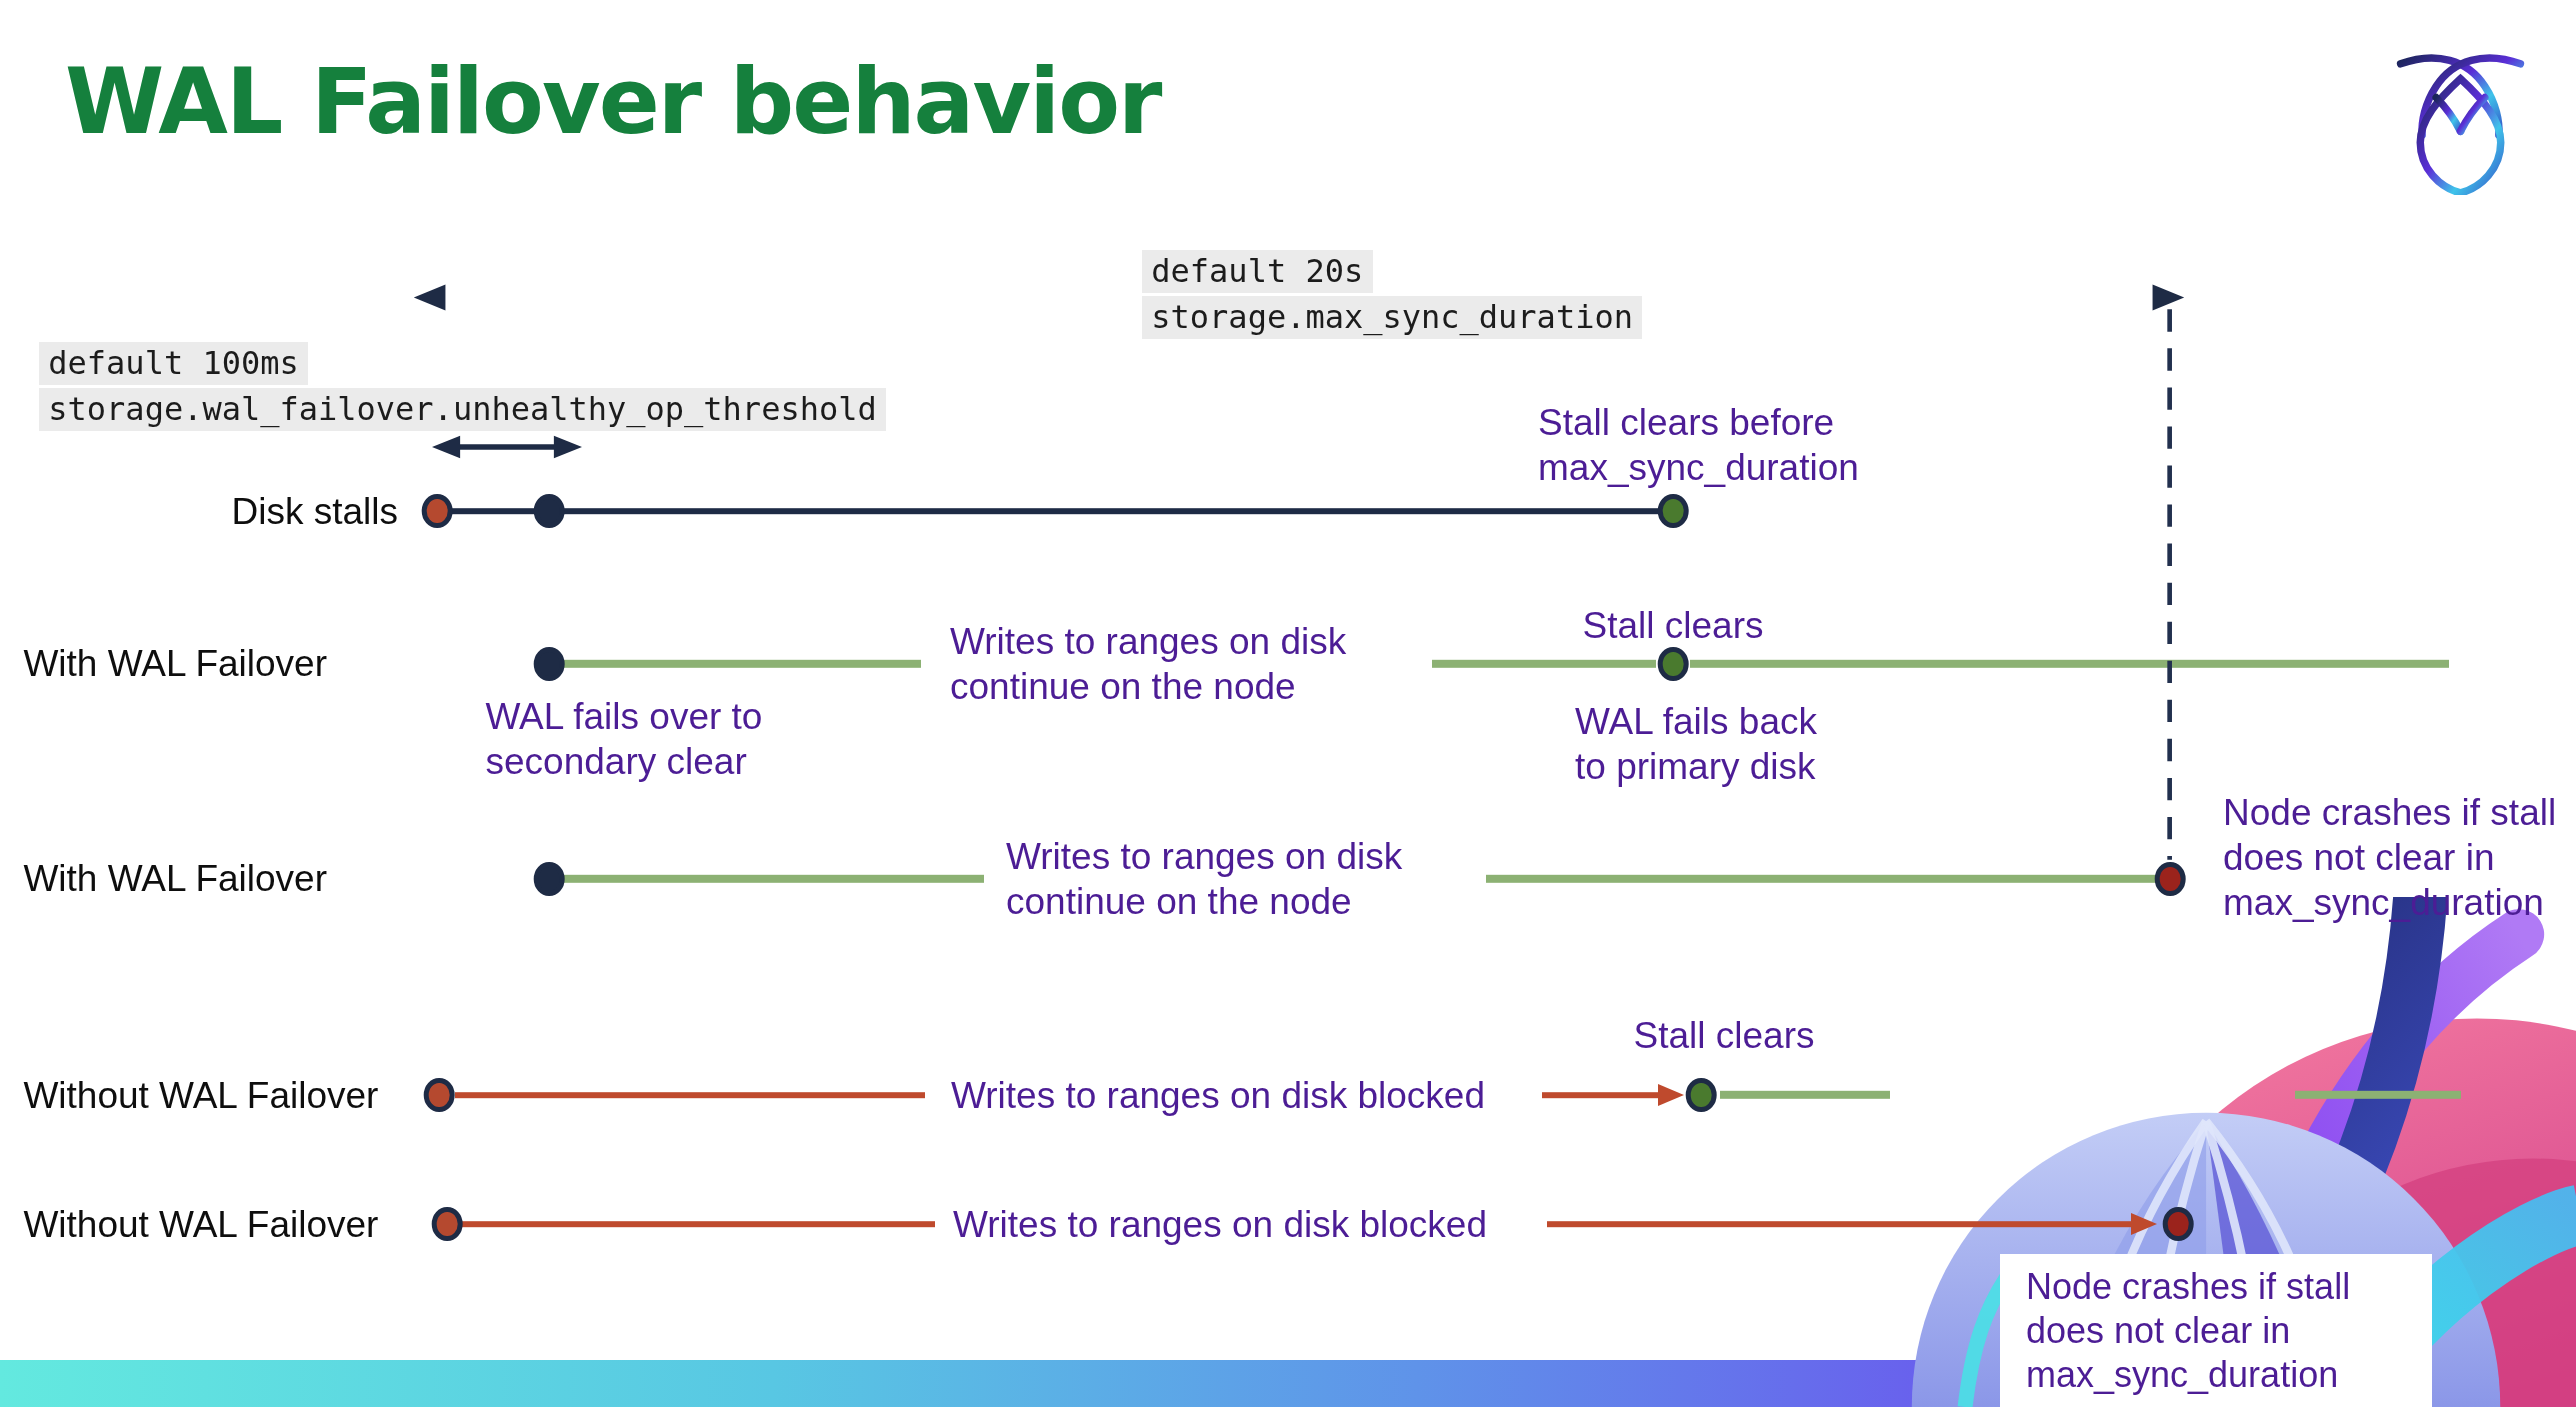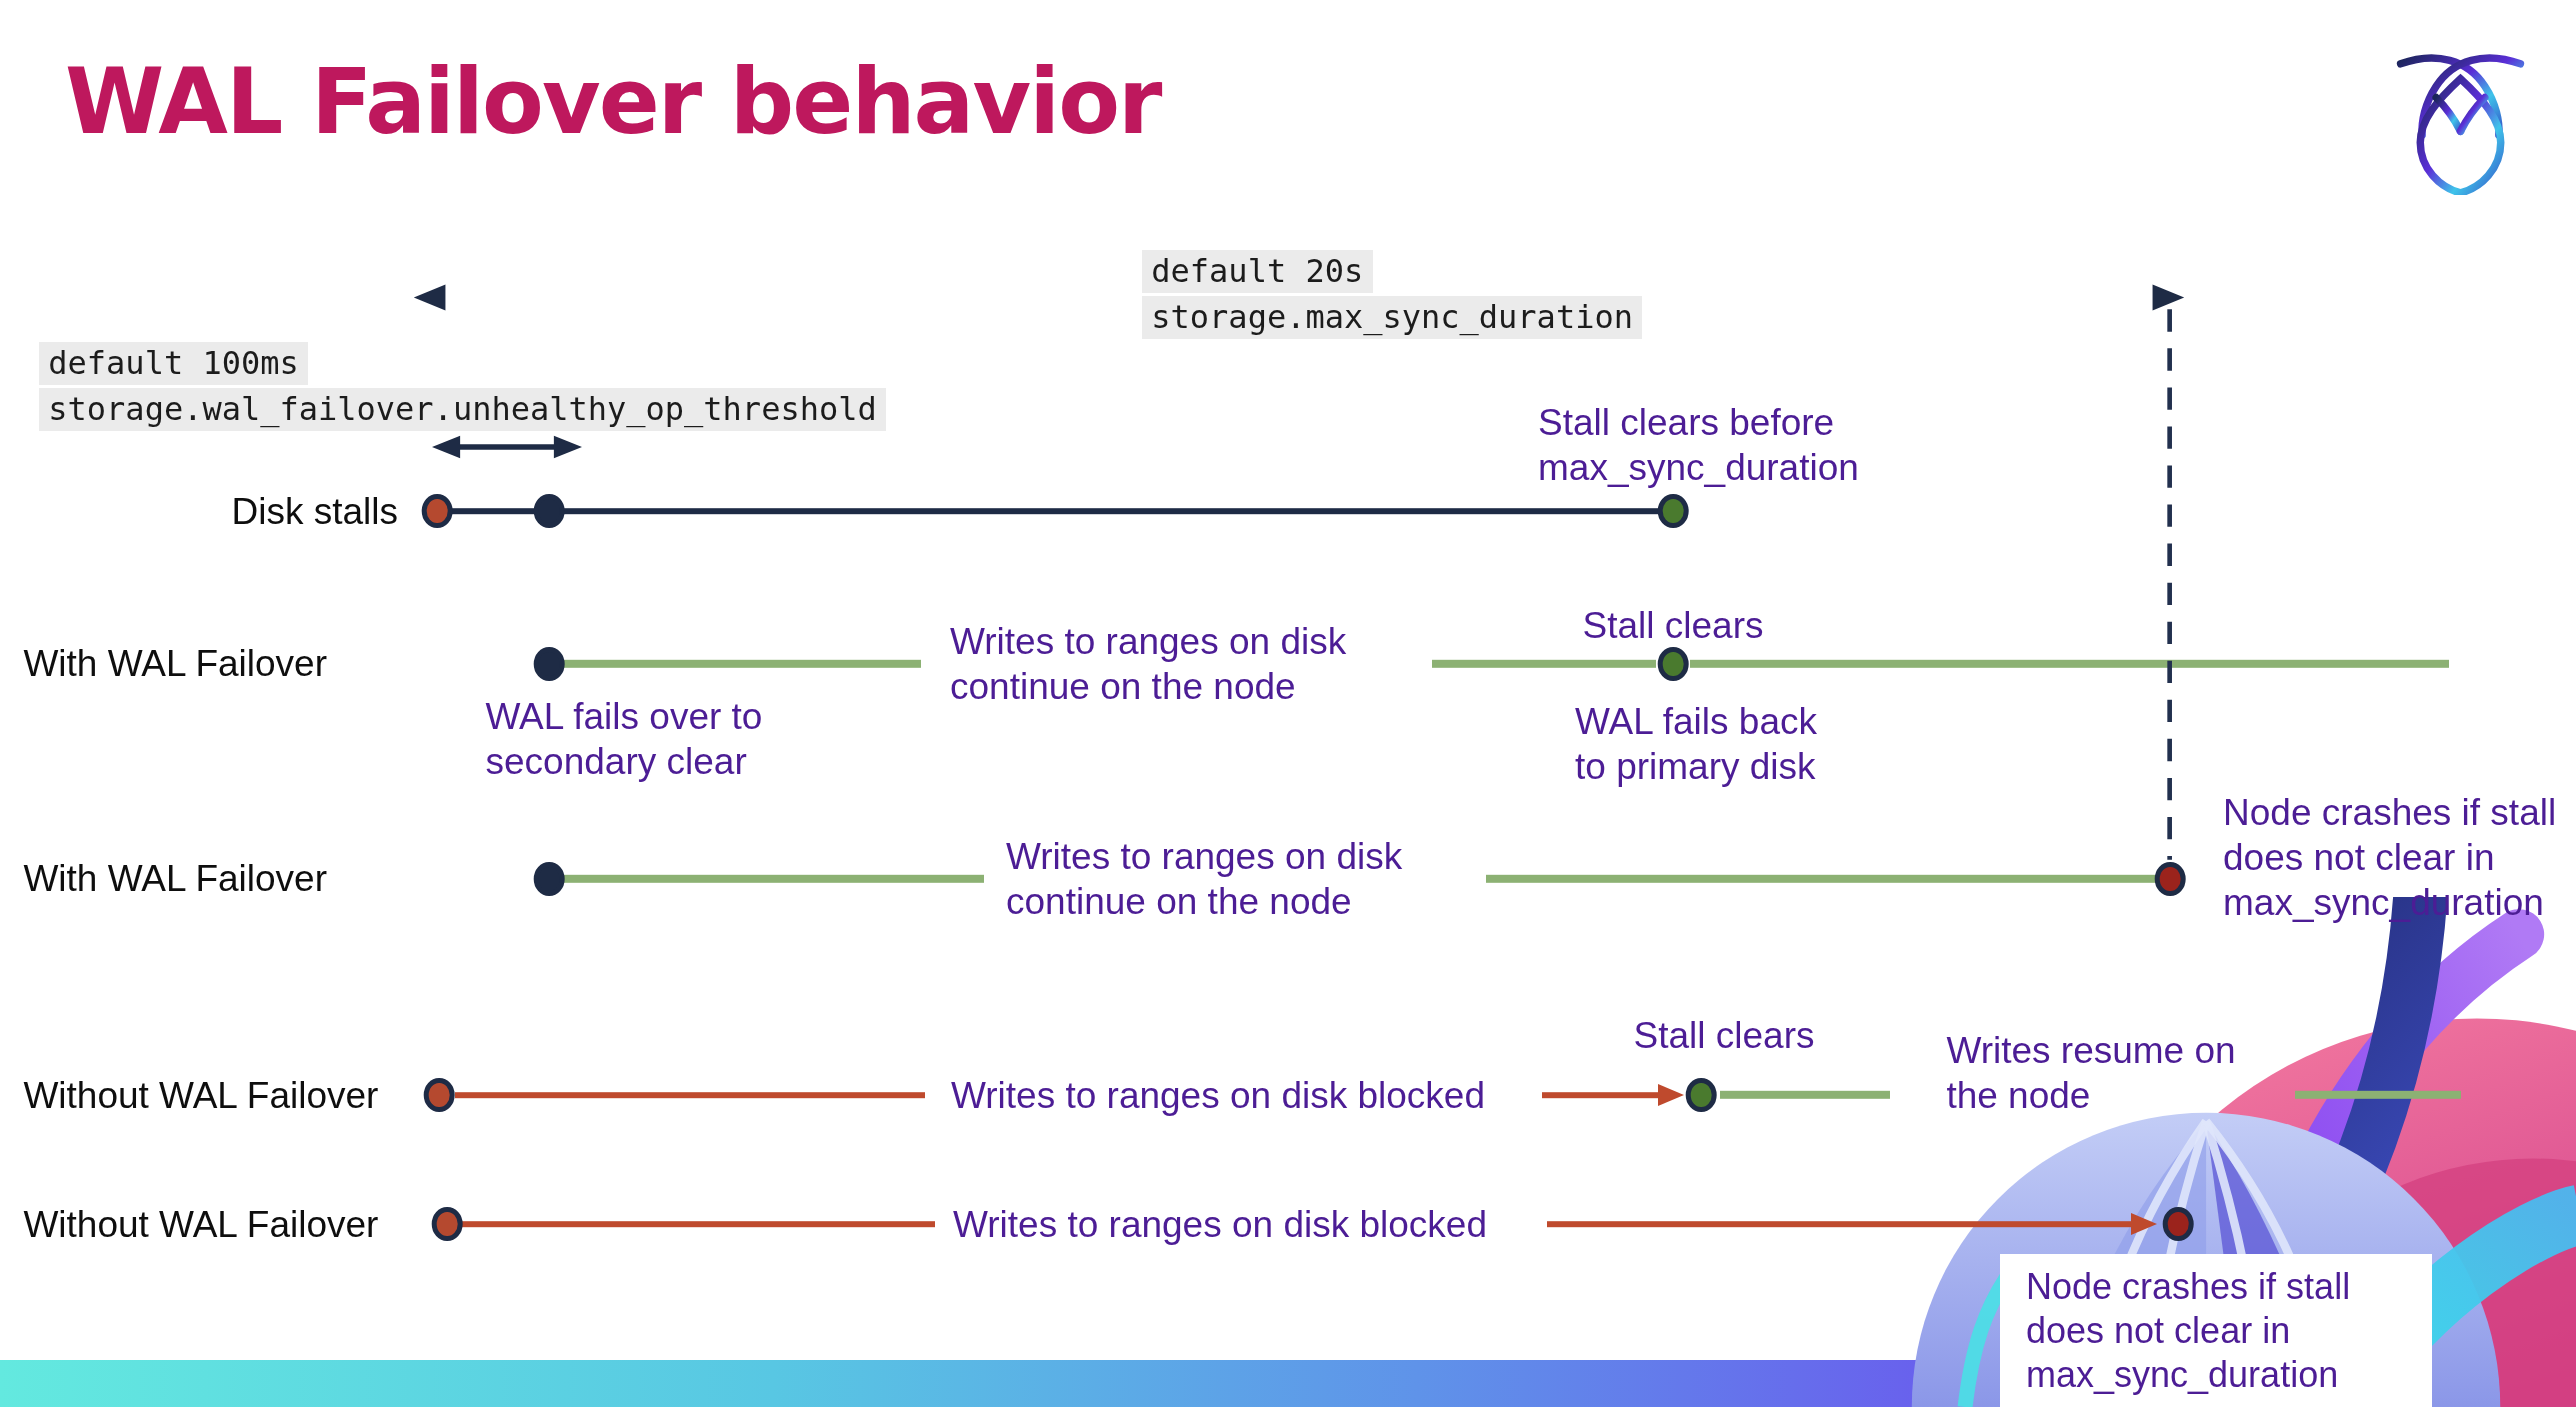--- a/index.html
+++ b/index.html
@@ -2,21 +2,21 @@
 <html style="font-size:15px"><head>
 <meta charset="utf-8">
 <style>
   html,body{margin:0;padding:0;background:#ffffff;}
   #stage{
     position:relative;width:2576px;height:1408px;overflow:hidden;background:#ffffff;
     font-family:"Liberation Sans","DejaVu Sans",sans-serif;color:#0e0e0e;
   }
   .abs{position:absolute;}
   .title{
-    font-size:90px;font-weight:800;letter-spacing:-1.9px;color:#be185d;
+    font-size:90px;font-weight:800;letter-spacing:-1.9px;color:#15803d;
     font-family:"DejaVu Sans","Liberation Sans",sans-serif;
   }
   .code{
     font-family:"DejaVu Sans Mono","Liberation Mono",monospace;
     font-size:32px;line-height:37px;color:#1c1c1c;background:#ebebeb;
     padding:2.8px 9.3px;display:inline-block;white-space:pre;
   }
   .codeblock span{display:table;margin-bottom:3.7px;}
   .note{font-size:37px;line-height:45px;color:#4c1d95;white-space:nowrap;}
   .rowlabel{font-size:37px;line-height:45px;color:#0e0e0e;white-space:nowrap;}
@@ -200,24 +200,20 @@
   <div class="abs rowlabel z3" style="left:23.4px;top:1073px;">Without WAL Failover</div>
   <div class="line l-red z2" style="left:455px;top:1095px;width:470px;"></div>
   <div class="line l-red z2" style="left:1542px;top:1095px;width:120px;"></div>
   <div class="arrowhead-r z2" style="left:1658px;top:1095px;"></div>
   <div class="line l-green z3" style="left:1720px;top:1095px;width:170px;"></div>
   <div class="line l-green z3" style="left:2295px;top:1095px;width:166px;"></div>
   <div class="dot dot-rust z3" style="left:439px;top:1095px;"></div>
   <div class="dot dot-green z4" style="left:1701px;top:1095px;"></div>
   <div class="abs note z3" style="left:951px;top:1073px;">Writes to ranges on disk  blocked</div>
   <div class="abs note center z3" style="left:1724px;top:1013px;">Stall clears</div>
-  <div class="abs note center z4" style="left:2091px;top:1028px;">
-    <div>Writes resume on</div>
-    <div>the node</div>
-  </div>
 
   <div class="abs rowlabel z3" style="left:23.4px;top:1202px;">Without WAL Failover</div>
   <div class="line l-red z2" style="left:460px;top:1224px;width:475px;"></div>
   <div class="line l-red z3" style="left:1547px;top:1224px;width:586px;"></div>
   <div class="arrowhead-r z3" style="left:2131px;top:1224px;"></div>
   <div class="dot dot-rust z3" style="left:447px;top:1224px;"></div>
   <div class="dot dot-crash z4" style="left:2178px;top:1224px;"></div>
   <div class="abs note z3" style="left:953px;top:1202px;">Writes to ranges on disk  blocked</div>
 
   <div class="crashbox">

